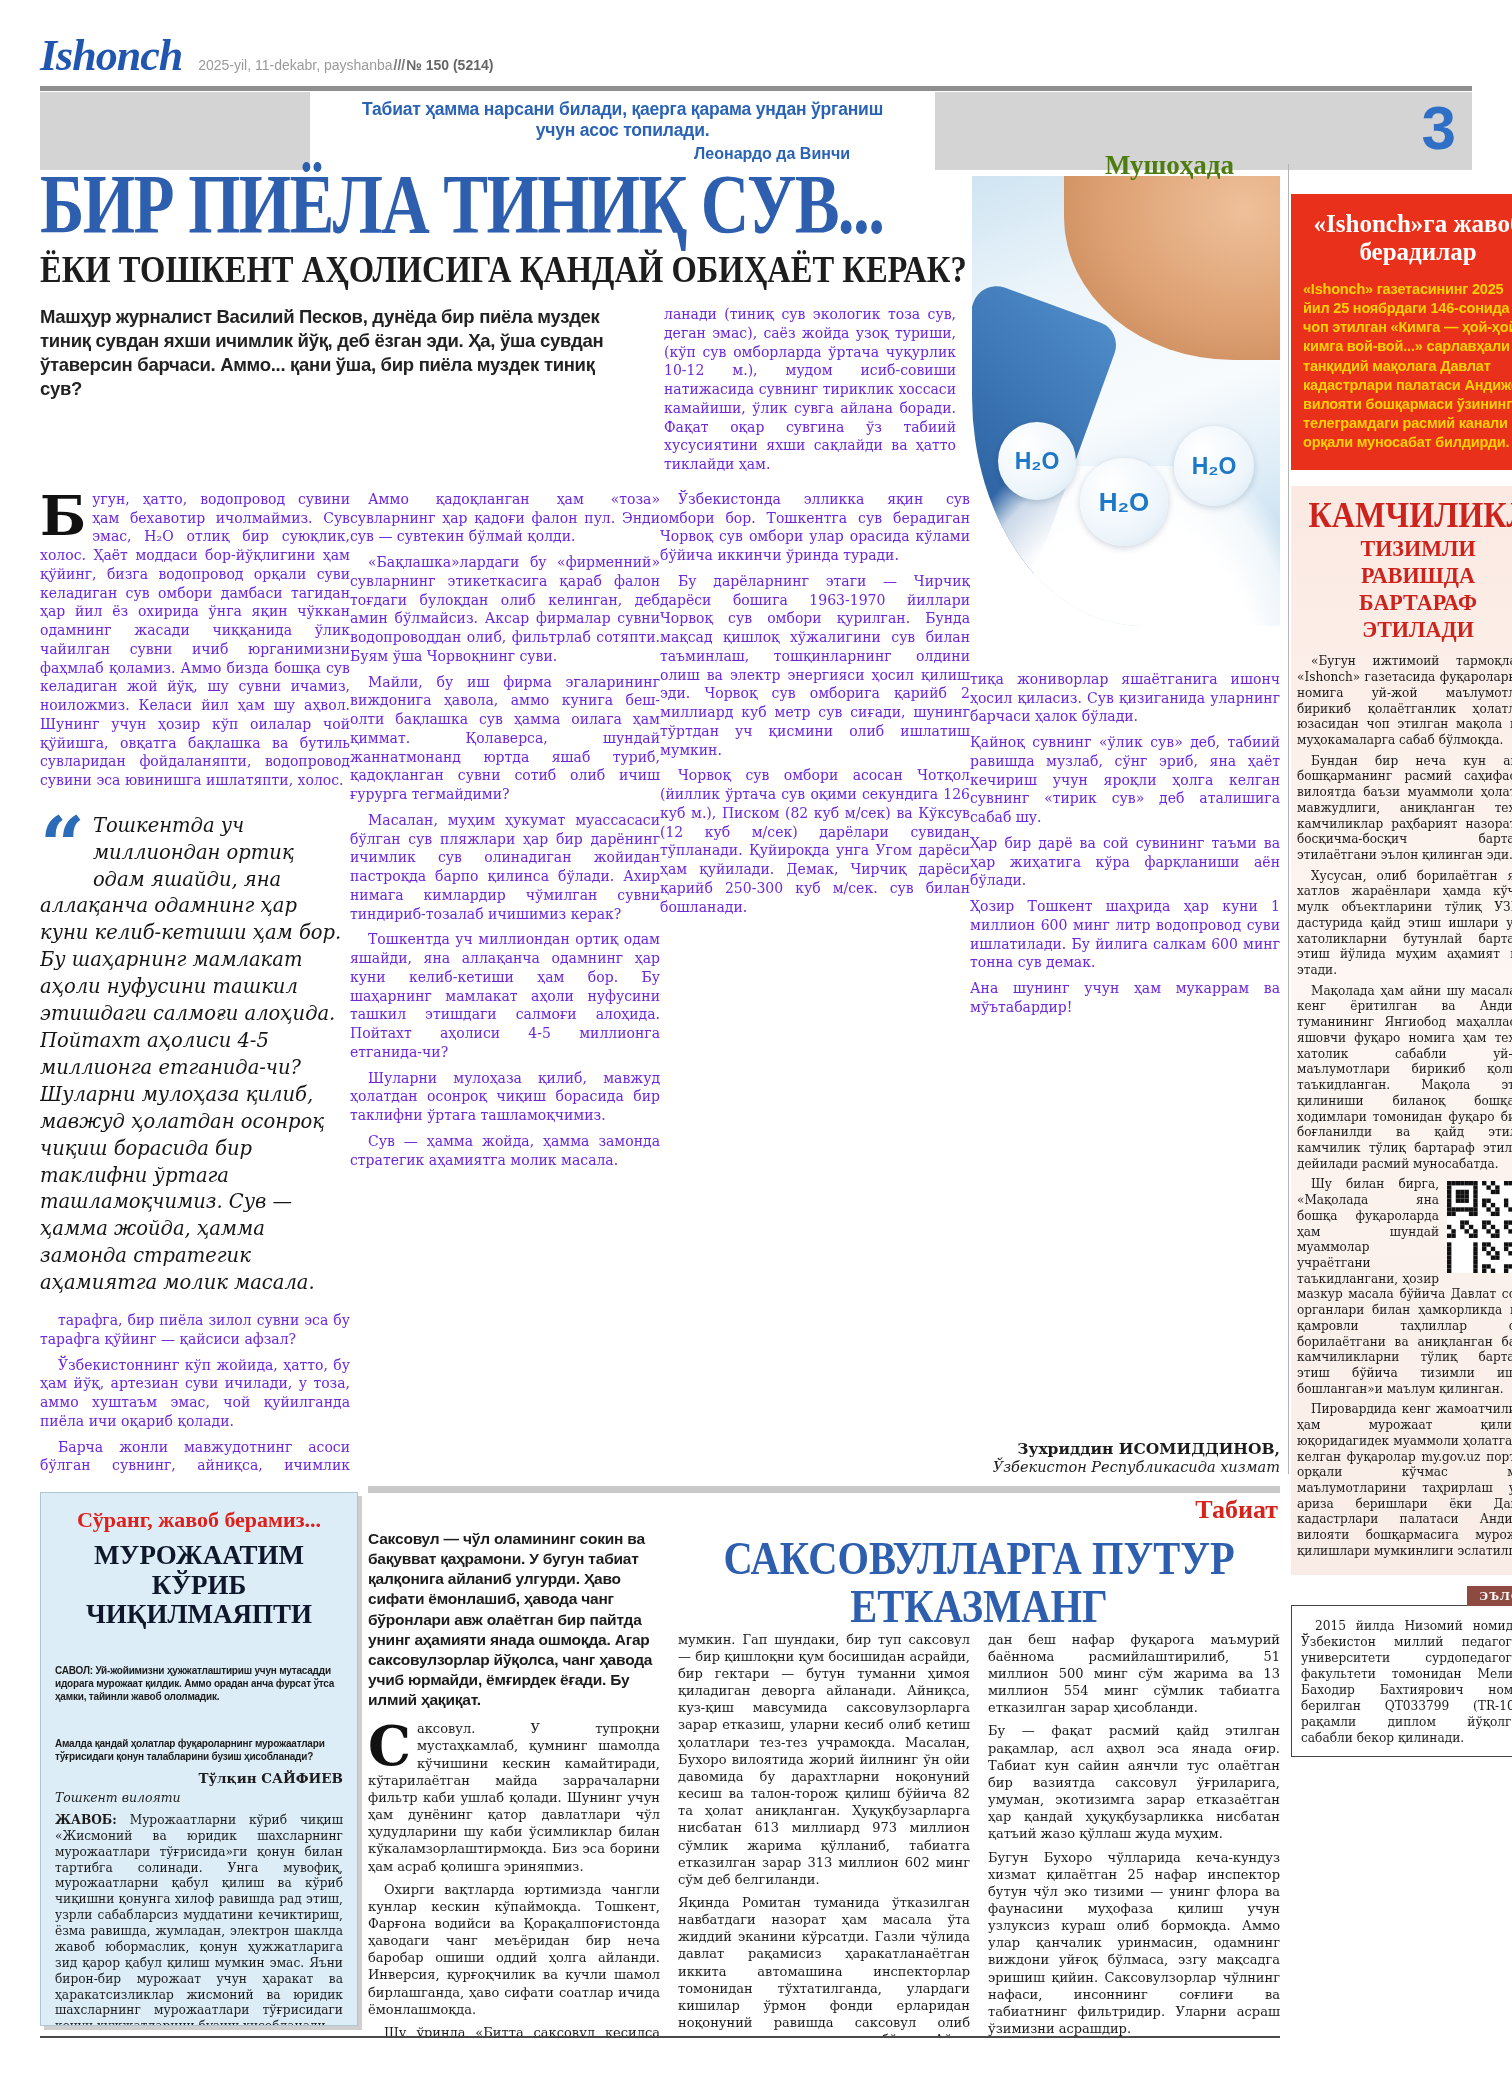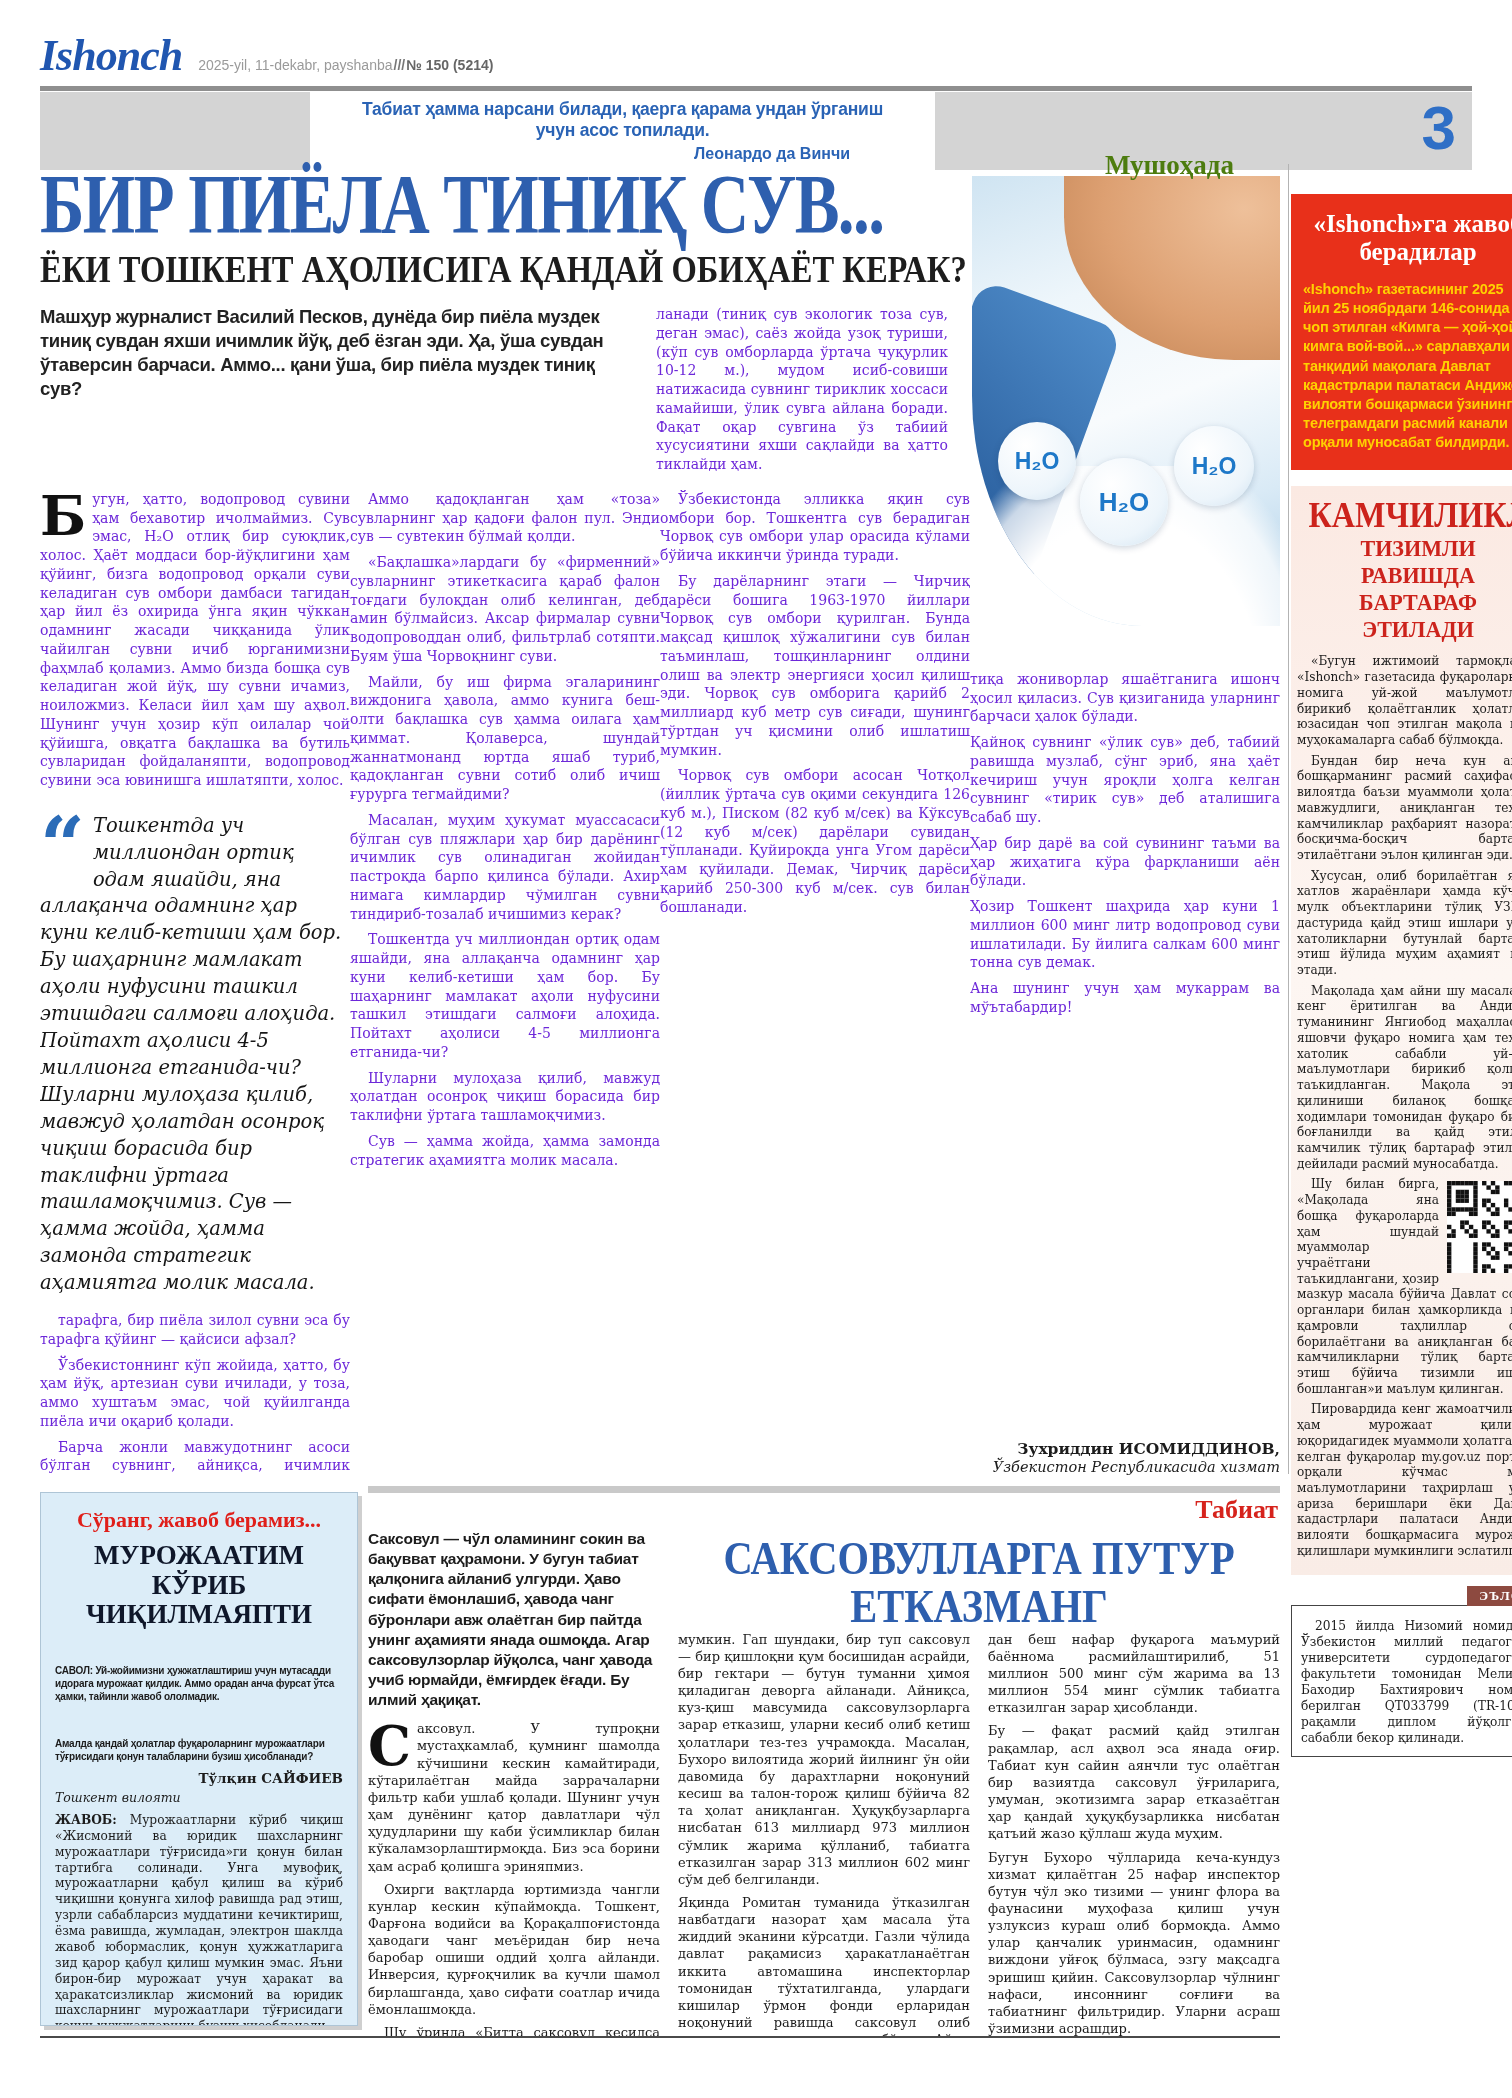--- a/index.html
+++ b/index.html
@@ -53,21 +53,21 @@
   .b3 { left:202px; top:250px; width:80px; height:80px; font-size:23px; }
 
   .ma-title { margin-top:14px; white-space:nowrap; }
   .ma-title span { display:inline-block; transform:scaleX(0.8); transform-origin:left top;
                    font-family:"Liberation Serif", serif; font-weight:bold; font-size:84px;
                    line-height:0.98; color:#2e5fae; letter-spacing:-2px; }
   .ma-sub { white-space:nowrap; margin-top:4px; }
   .ma-sub span { display:inline-block; transform:scaleX(0.88); transform-origin:left top;
                  font-family:"Liberation Serif", serif; font-weight:bold; font-size:37px;
                  line-height:1.1; color:#1d1d1d; }
-  .ma-leadrow { display:flex; margin-top:14px; }
+  .ma-leadrow { display:flex; margin-top:14px;gap:8px; }
   .ma-lead { width:600px; font-family:"Liberation Sans", sans-serif; font-weight:bold;
              font-size:18.5px; line-height:1.3; letter-spacing:-0.3px; color:#222; }
   .ma-frag { width:292px; margin-left:16px; }
 
   .ma-body { display:grid; grid-template-columns:repeat(4,1fr); column-gap:0;
              margin-top:16px; height:1010px; }
   .ma-col { overflow:hidden; display:flex; flex-direction:column; }
   .ma-col4 { padding-top:180px; }
   .body-text, .ma-col p.bp { font-size:14px; line-height:1.34; text-align:justify; color:#6d28d9; }
   .ma-col p.bp { margin-bottom:7px; text-indent:18px; }

